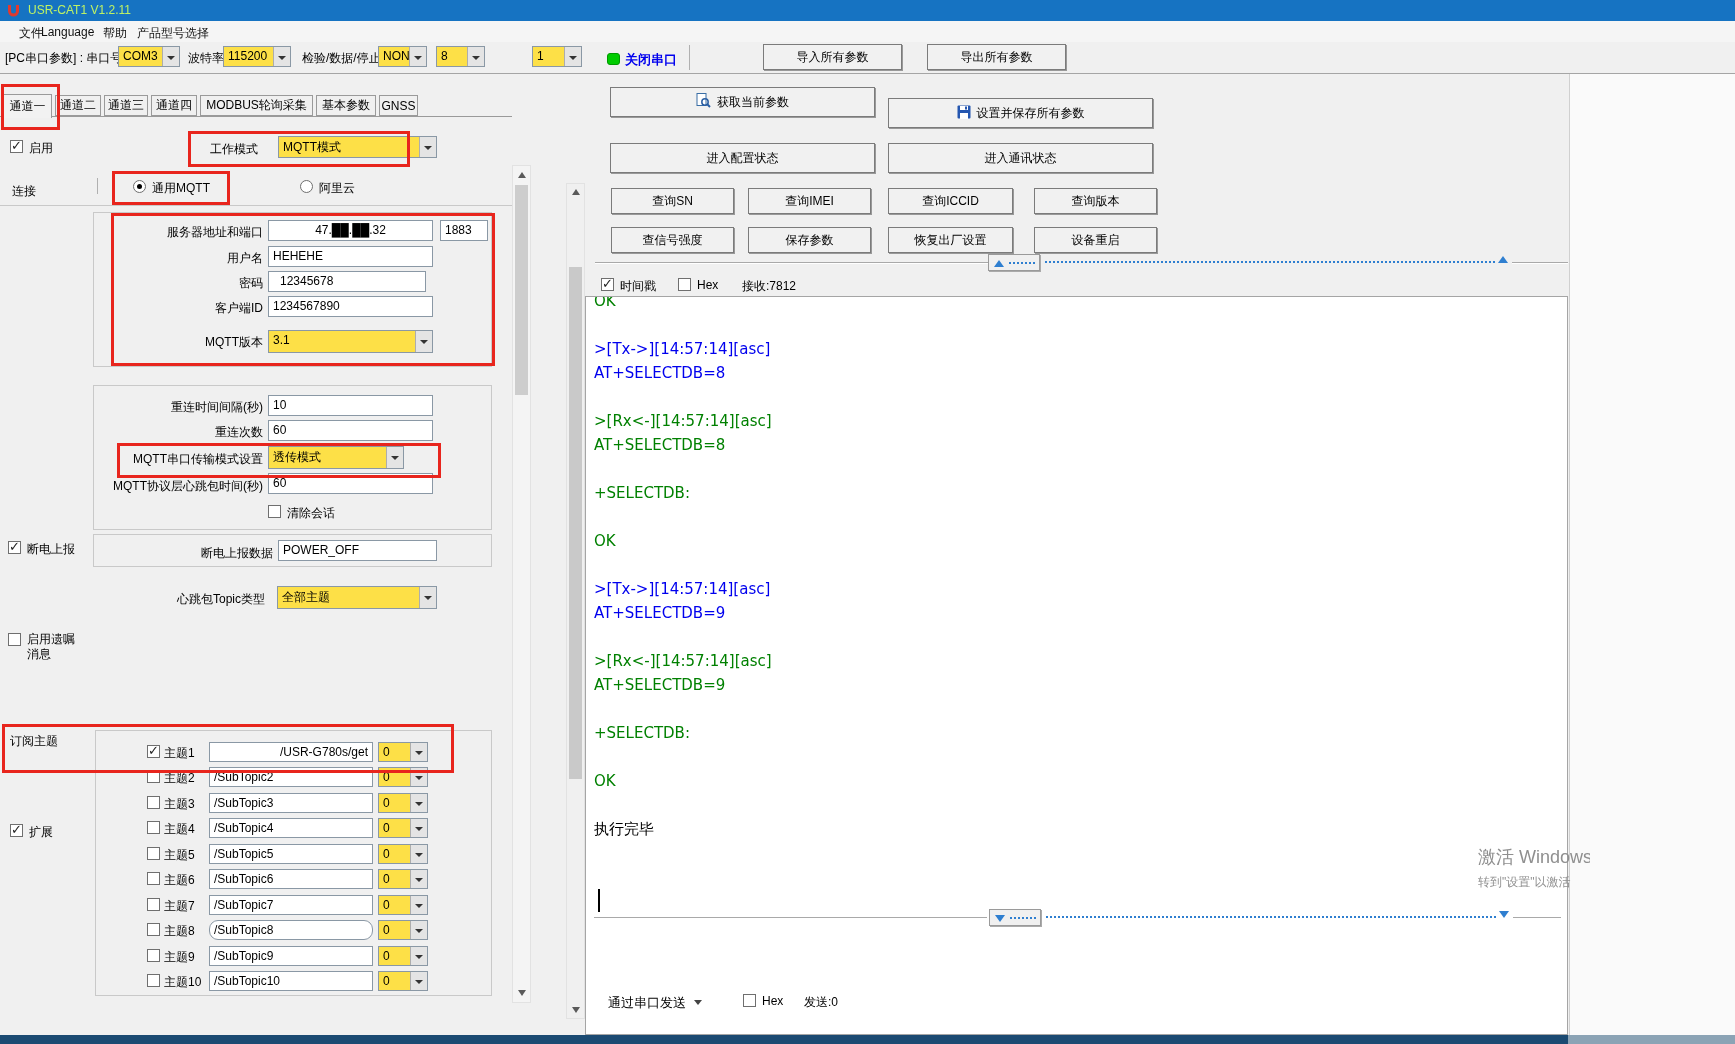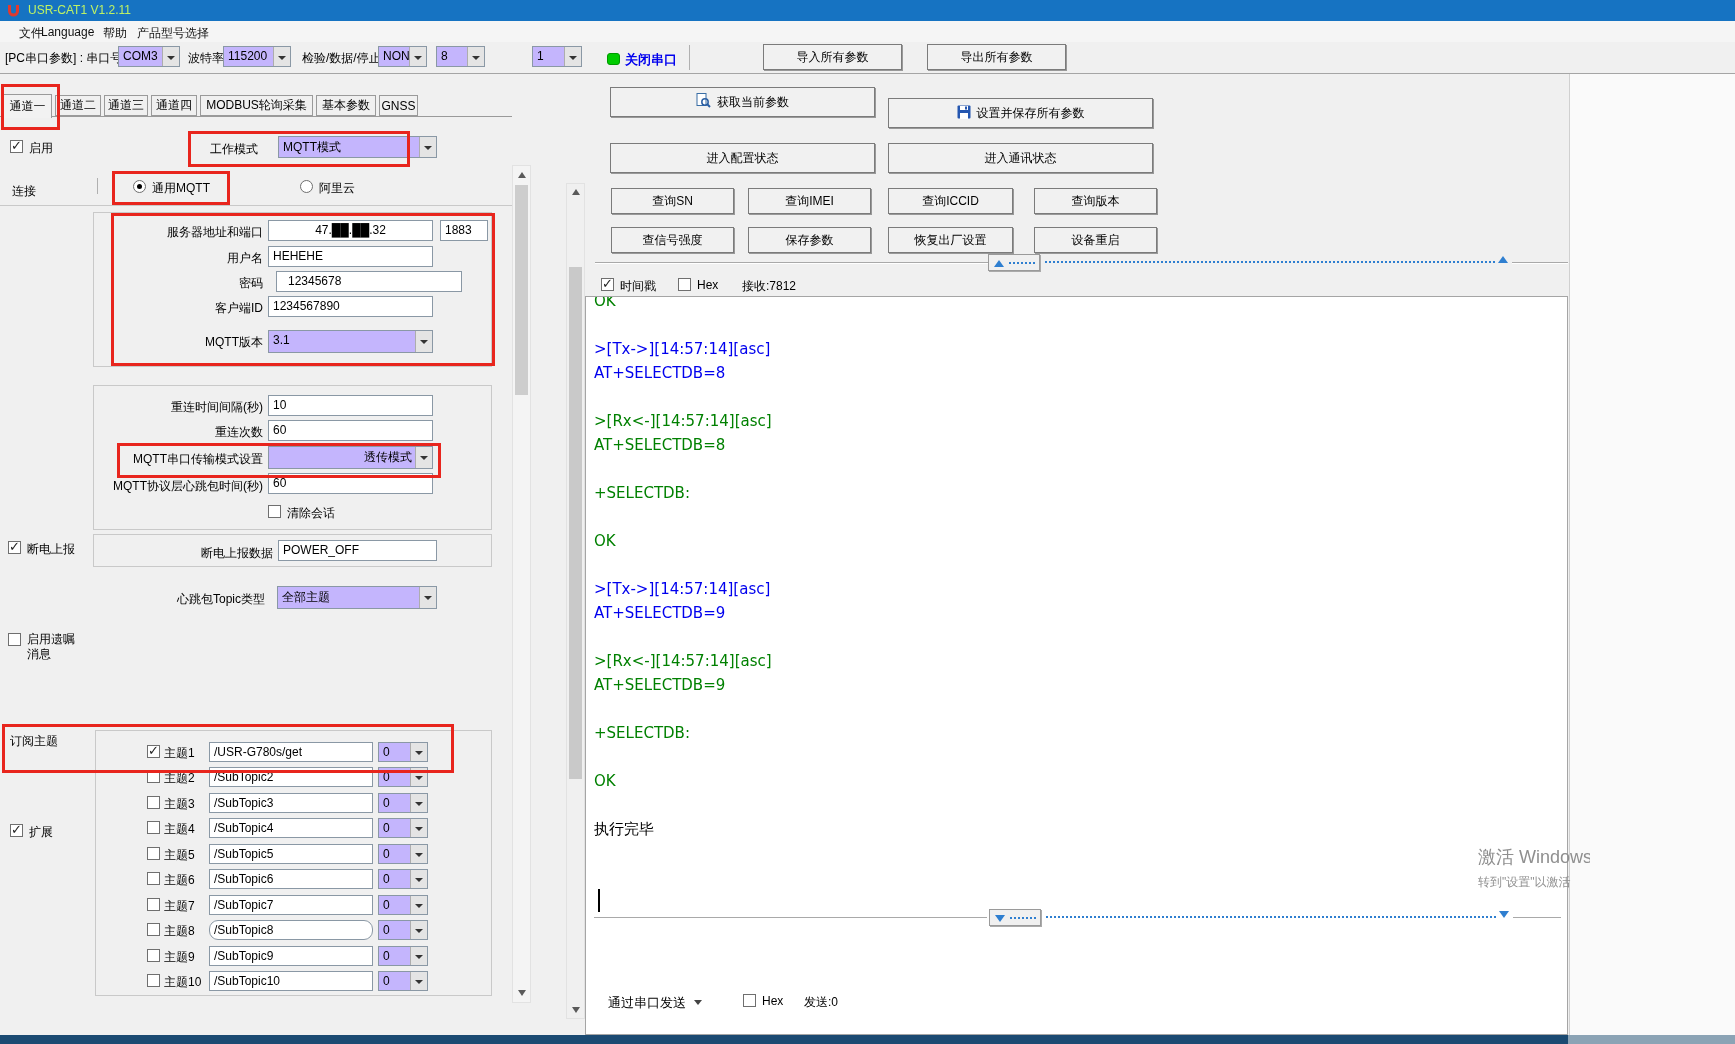--- a/index.html
+++ b/index.html
@@ -10,21 +10,21 @@
   .rlbl{position:absolute;white-space:nowrap;font-size:12px;color:#000;text-align:right;}
   
   .titlebar{position:absolute;left:0;top:0;width:1735px;height:21px;background:#1673c2;color:#fff;}
   .title-text{position:absolute;left:28px;top:3px;font-size:12px;color:#bef264;}
   .menubar{position:absolute;left:0;top:21px;width:1735px;height:21px;background:#f5f5f5;}
   .menu-item{position:absolute;top:4px;font-size:12px;color:#111;cursor:default;}
   .toolbar{position:absolute;left:0;top:42px;width:1735px;height:31px;background:#f0f0f0;border-bottom:1px solid #a5a5a5;}
   
   .inp{position:absolute;background:#fff;border:1px solid #8a98a5;box-sizing:border-box;
        font-size:12px;line-height:17px;padding:1px 4px;white-space:nowrap;overflow:hidden;}
-  .combo{position:absolute;background:#c4b5fd;border:1px solid #8a98a5;box-sizing:border-box;
+  .combo{position:absolute;background:#fde047;border:1px solid #8a98a5;box-sizing:border-box;
        font-size:12px;padding:2px 20px 2px 4px;white-space:nowrap;overflow:hidden;}
   .combo .ca{position:absolute;right:0;top:0;bottom:0;width:16px;background:#e4e4e4;border-left:1px solid #adadad;}
   .combo .ca::after{content:"";position:absolute;left:4px;top:45%;width:0;height:0;
        border-left:4px solid transparent;border-right:4px solid transparent;border-top:4px solid #333;}
   .btn{position:absolute;background:#f1f1f1;border:1px solid #7b7b7b;box-shadow:1px 1px 0 #999;
        box-sizing:border-box;display:flex;align-items:center;justify-content:center;font-size:12px;cursor:default;gap:6px;white-space:nowrap;}
   .cb{position:absolute;width:13px;height:13px;background:#fff;border:1px solid #6f6f6f;box-sizing:border-box;}
   .cb.on::after{content:"\2713";position:absolute;left:0px;top:-3px;font-size:13px;font-weight:bold;color:#222;}
   .rd{position:absolute;width:13px;height:13px;background:#fff;border:1px solid #6f6f6f;border-radius:50%;box-sizing:border-box;}
   .rd.on::after{content:"";position:absolute;left:3px;top:3px;width:5px;height:5px;border-radius:50%;background:#000;}
@@ -138,35 +138,35 @@
 
   <div class="hline" style="left:0;top:205px;width:512px;"></div>
 
   <div class="groupbox" style="left:93px;top:212px;width:399px;height:155px;"></div>
   <span class="rlbl" style="left:96px;top:224px;width:167px;">服务器地址和端口</span>
   <div class="inp" style="left:268px;top:220px;width:165px;height:21px;text-align:center;">47.██.██.32</div>
   <div class="inp" style="left:440px;top:220px;width:48px;height:21px;">1883</div>
   <span class="rlbl" style="left:96px;top:250px;width:167px;">用户名</span>
   <div class="inp" style="left:268px;top:246px;width:165px;height:21px;">HEHEHE</div>
   <span class="rlbl" style="left:96px;top:275px;width:167px;">密码</span>
-  <div class="inp" style="left:276px;top:271px;width:186px;height:21px;padding-left:11px;">12345678</div>
+  <div class="inp" style="left:268px;top:271px;width:158px;height:21px;padding-left:11px;">12345678</div>
   <span class="rlbl" style="left:96px;top:300px;width:167px;">客户端ID</span>
   <div class="inp" style="left:268px;top:296px;width:165px;height:21px;">1234567890</div>
   <span class="rlbl" style="left:96px;top:334px;width:167px;">MQTT版本</span>
   <div class="combo" style="left:268px;top:330px;width:165px;height:23px;">
     <span>3.1</span><span class="ca"></span>
   </div>
 
   <div class="groupbox" style="left:93px;top:385px;width:399px;height:145px;"></div>
   <span class="rlbl" style="left:96px;top:399px;width:167px;">重连时间间隔(秒)</span>
   <div class="inp" style="left:268px;top:395px;width:165px;height:21px;">10</div>
   <span class="rlbl" style="left:96px;top:424px;width:167px;">重连次数</span>
   <div class="inp" style="left:268px;top:420px;width:165px;height:21px;">60</div>
   <span class="rlbl" style="left:96px;top:451px;width:167px;">MQTT串口传输模式设置</span>
-  <div class="combo" style="left:268px;top:446px;width:165px;height:23px;text-align:right;">
+  <div class="combo" style="left:268px;top:446px;width:136px;height:23px;">
     <span>透传模式</span><span class="ca"></span>
   </div>
   <span class="rlbl" style="left:96px;top:478px;width:167px;">MQTT协议层心跳包时间(秒)</span>
   <div class="inp" style="left:268px;top:473px;width:165px;height:21px;">60</div>
   <span class="cb" style="left:268px;top:505px;"></span>
   <span class="lbl" style="left:287px;top:505px;">清除会话</span>
 
   <span class="cb on" style="left:8px;top:541px;"></span>
   <span class="lbl" style="left:27px;top:541px;">断电上报</span>
   <div class="groupbox" style="left:93px;top:534px;width:399px;height:33px;"></div>
@@ -297,21 +297,21 @@
   <div class="rightstrip"></div>
   <div class="watermark">
     <div class="wm1">激活 Windows</div>
     <div class="wm2">转到"设置"以激活</div>
   </div>
   <div class="bottombar"></div>
   <div class="bottombar2"></div>
 
 <span class="cb on" style="left: 147px; top: 745px;"></span>
     <span class="lbl" style="left: 164px; top: 745px;">主题1</span>
-    <div class="inp" style="left: 209px; top: 742px; width: 164px; height: 20px;">/USR-G780s/get</div>
+    <div class="inp" style="left: 209px; top: 742px; width: 164px; height: 20px; text-align: right;">/USR-G780s/get</div>
     <div class="combo" style="left: 378px; top: 742px; width: 50px; height: 20px;"><span>0</span><span class="ca"></span></div>
     <span class="cb" style="left: 147px; top: 770px;"></span>
     <span class="lbl" style="left: 164px; top: 770px;">主题2</span>
     <div class="inp" style="left: 209px; top: 767px; width: 164px; height: 20px;">/SubTopic2</div>
     <div class="combo" style="left: 378px; top: 767px; width: 50px; height: 20px;"><span>0</span><span class="ca"></span></div>
     <span class="cb" style="left: 147px; top: 796px;"></span>
     <span class="lbl" style="left: 164px; top: 796px;">主题3</span>
     <div class="inp" style="left: 209px; top: 793px; width: 164px; height: 20px;">/SubTopic3</div>
     <div class="combo" style="left: 378px; top: 793px; width: 50px; height: 20px;"><span>0</span><span class="ca"></span></div>
     <span class="cb" style="left: 147px; top: 821px;"></span>

